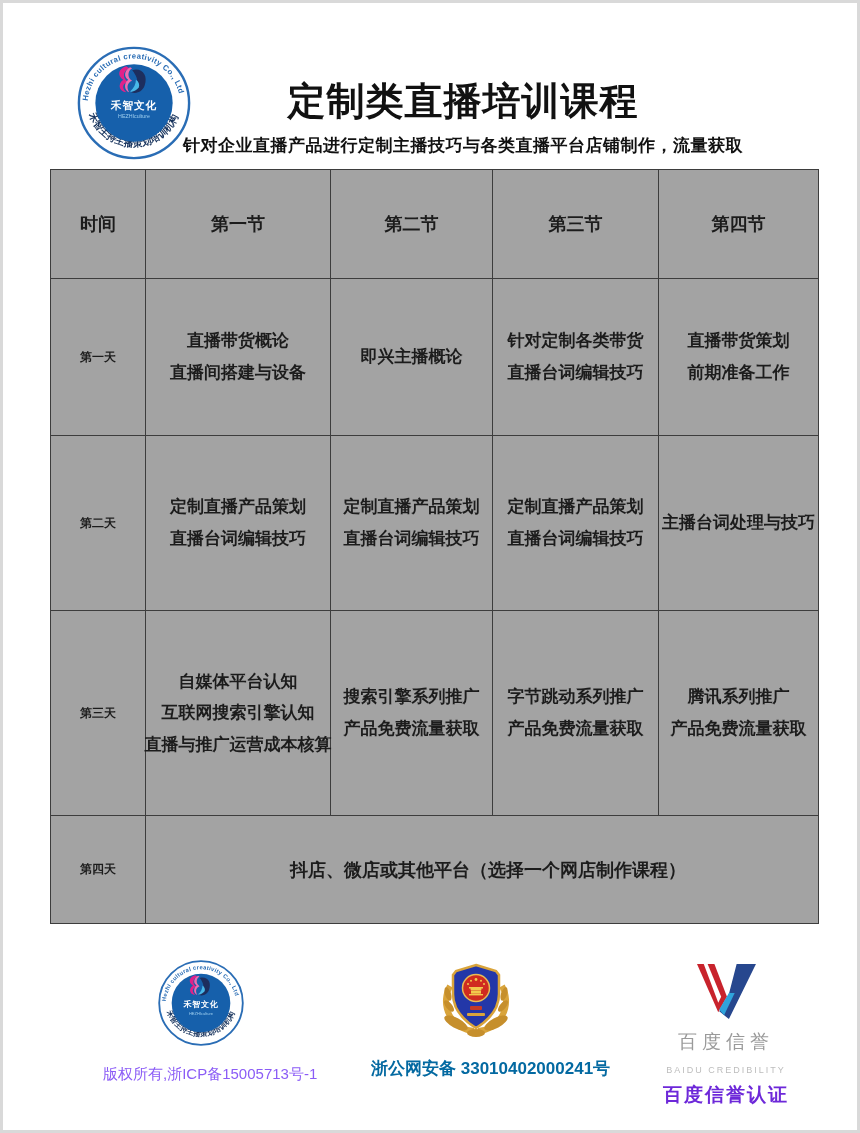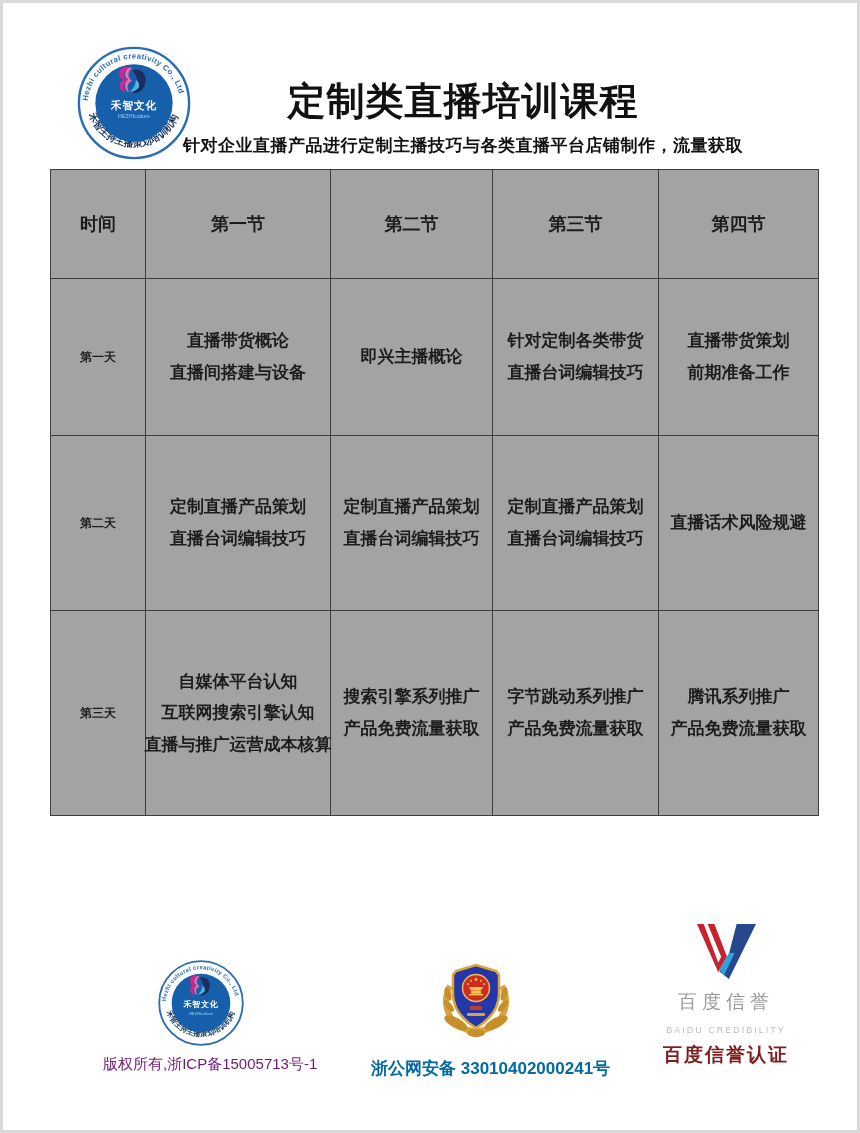--- a/index.html
+++ b/index.html
@@ -35,29 +35,29 @@
     background: #a3a3a3;
   }
   table.schedule th { font-size: 18px; }
   td.day-cell { font-size: 12px; }
   .cell-lines { display: flex; flex-direction: column; align-items: center; gap: 12px; }
   .cell-lines span { font-size: 17px; line-height: 1.15; white-space: nowrap; }
   td.merged-cell { text-align: left; padding-left: 12px; font-size: 18px; }
   
   .footer-left  { position: absolute; left: 100px; top: 956px; width: 195px; text-align: center; }
   .footer-mid   { position: absolute; left: 368px; top: 957px; width: 210px; text-align: center; }
-  .footer-right { position: absolute; left: 638px; top: 920px; width: 170px; text-align: center; }
+  .footer-right { position: absolute; left: 638px; top: 960px; width: 170px; text-align: center; }
   .footer-logo { width: 88px; height: 88px; }
-  .copyright-text { margin-top: 4px; font-size: 15px; color: #701a75; white-space: nowrap; }
+  .copyright-text { margin-top: 14px; font-size: 15px; color: #8b5cf6; white-space: nowrap; }
   .police-badge { width: 80px; height: 80px; }
   .police-text { margin-top: 13px; font-size: 17px; font-weight: bold; color: #0369a1; white-space: nowrap; }
   .baidu-v { width: 70px; height: 58px; }
   .baidu-cn { margin-top: 4px; font-size: 19px; color: #9a9a9a; letter-spacing: 5px; }
   .baidu-en { margin-top: 10px; font-size: 9px; color: #bdbdbd; letter-spacing: 2px; }
-  .baidu-cert { margin-top: 7px; font-size: 19px; font-weight: bold; color: #7f1d1d; letter-spacing: 2px; }
+  .baidu-cert { margin-top: 7px; font-size: 19px; font-weight: bold; color: #6d28d9; letter-spacing: 2px; }
 </style>
 </head>
 <body>
 
 <div class="page">
 
   <svg class="header-logo" viewBox="0 0 120 120">
     <circle cx="60" cy="60" r="57" fill="#ffffff" stroke="#2a6db5" stroke-width="2.5"></circle>
     <defs>
       <path id="arcTop1" d="M 12 62 A 48 48 0 0 1 108 62"></path>
@@ -142,21 +142,21 @@
       </div>
           </td>
       <td>
             <div class="cell-lines">
         <span>定制直播产品策划</span>
         <span>直播台词编辑技巧</span>
       </div>
           </td>
       <td>
             <div class="cell-lines">
-        <span>直播话术风险规避</span>
+        <span>主播台词处理与技巧</span>
       </div>
           </td>
     </tr>
     <tr style="height:205px">
       <td class="day-cell">第三天</td>
       <td>
             <div class="cell-lines">
         <span>自媒体平台认知</span>
         <span>互联网搜索引擎认知</span>
         <span>直播与推广运营成本核算</span>
@@ -173,20 +173,24 @@
         <span>字节跳动系列推广</span>
         <span>产品免费流量获取</span>
       </div>
           </td>
       <td>
             <div class="cell-lines">
         <span>腾讯系列推广</span>
         <span>产品免费流量获取</span>
       </div>
           </td>
+    </tr>
+    <tr style="height:108px">
+      <td class="day-cell">第四天</td>
+      <td class="merged-cell" colspan="4">抖店、微店或其他平台（选择一个网店制作课程）</td>
     </tr>
   </tbody>
     </table>
 
   <div class="footer-left">
     <svg class="footer-logo" viewBox="0 0 120 120">
       <circle cx="60" cy="60" r="57" fill="#ffffff" stroke="#2a6db5" stroke-width="2.5"></circle>
       <defs>
         <path id="arcTop2" d="M 12 62 A 48 48 0 0 1 108 62"></path>
         <path id="arcBot2" d="M 13 70 A 49 49 0 0 0 107 70"></path>

